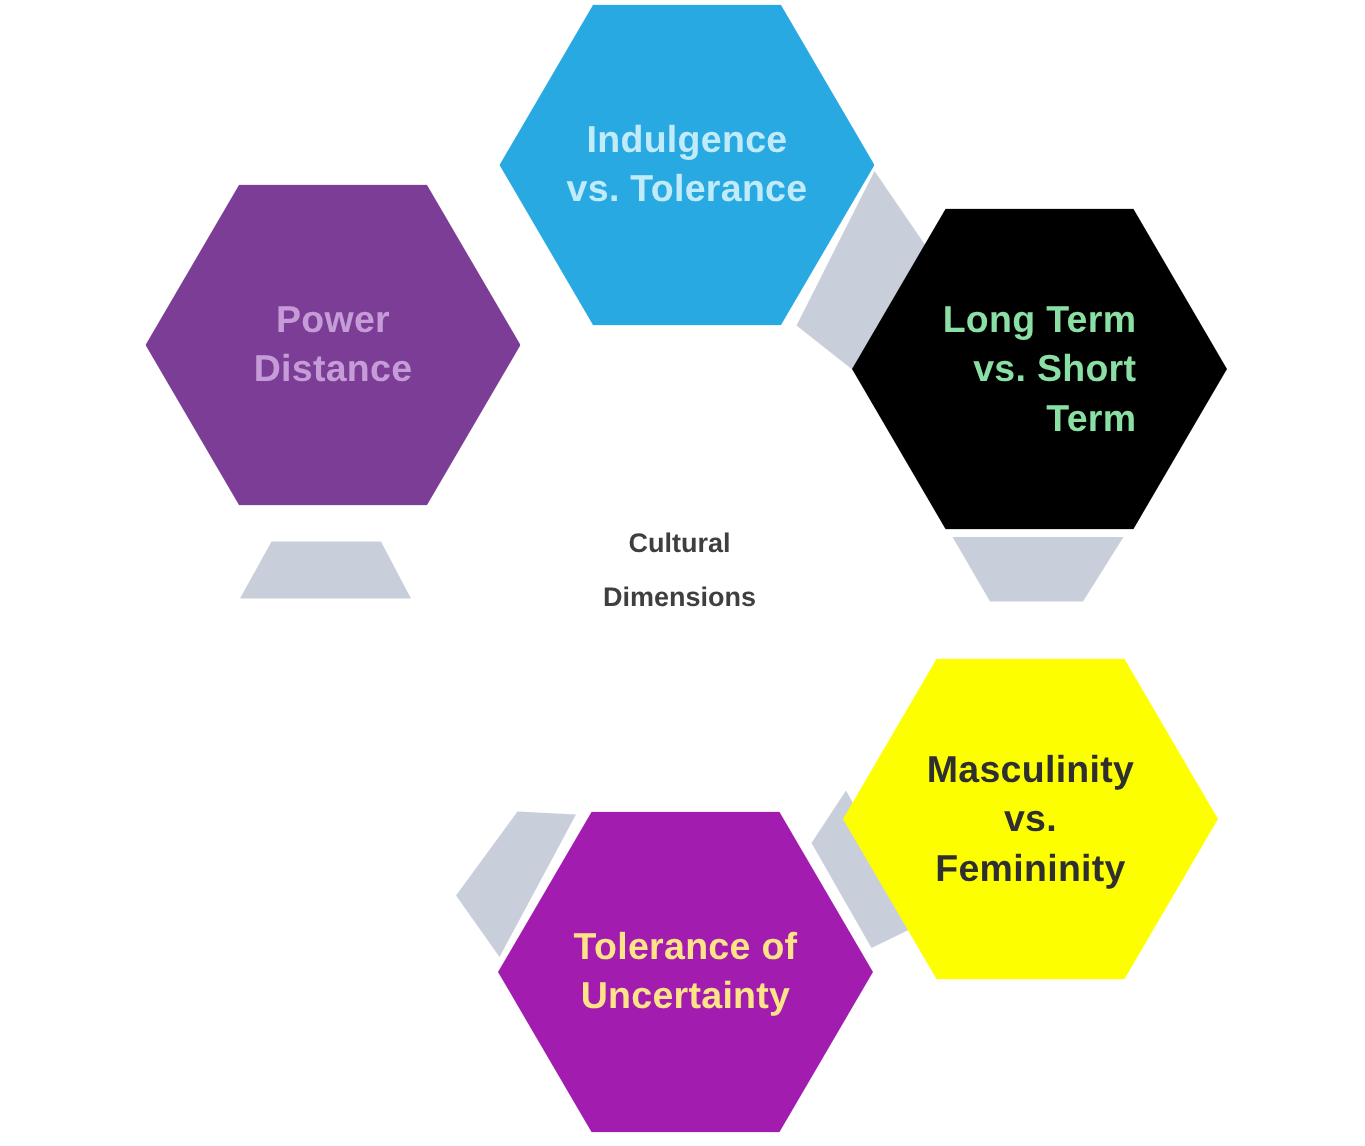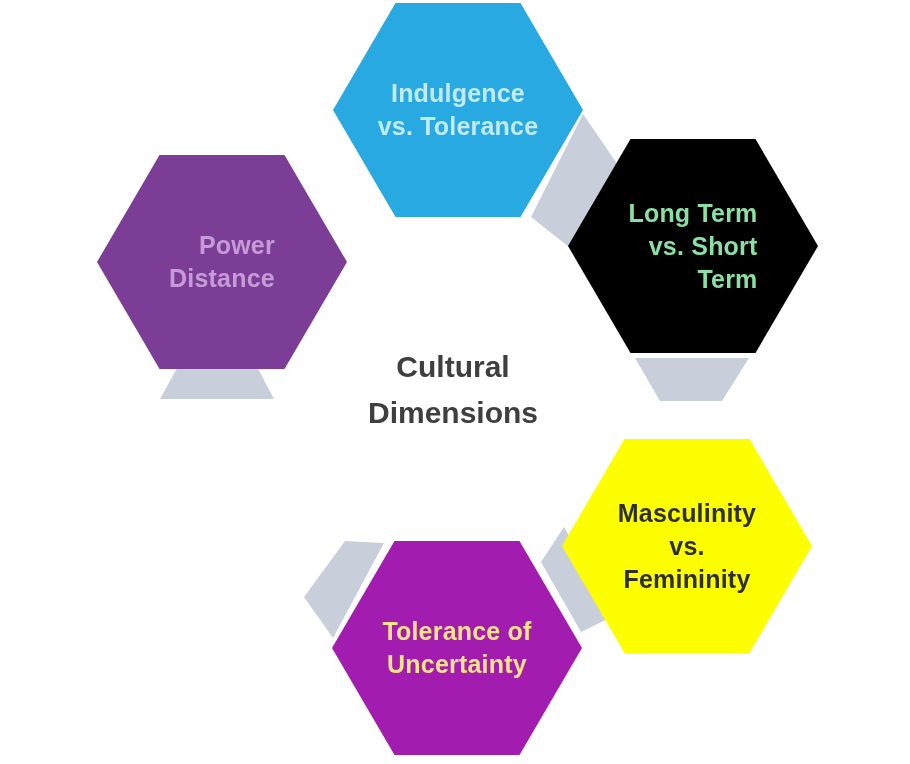--- a/index.html
+++ b/index.html
@@ -36,30 +36,30 @@
     font-size: 25px;
     line-height: 33px;
     white-space: pre-line;
     letter-spacing: 0.2px;
   }
   .hex-indulgence { left: 333px; top: 3px; }
   .hex-longterm   { left: 568px; top: 139px; }
   .hex-masculinity{ left: 562px; top: 407px; margin-top: 32px; }
   .hex-tolerance  { left: 332px; top: 541px; }
   .hex-individuality { left: 95px; top: 408px; }
-  .hex-power      { left: 97px; top: 155px; text-align: right; }
+  .hex-power      { left: 97px; top: 123px; }
   .center-title {
     position: absolute;
     left: 303px;
     top: 344px;
     width: 300px;
     text-align: center;
     font-weight: bold;
-    font-size: 30px;
-    line-height: 46px;
+    font-size: 18px;
+    line-height: 36px;
     white-space: pre-line;
     z-index: 1;
   }
 </style>
 </head>
 <body>
 
 <div class="canvas" style="background: rgb(255, 255, 255);">
 
   <svg class="connector-layer" width="910" height="764" viewBox="0 0 910 764">

